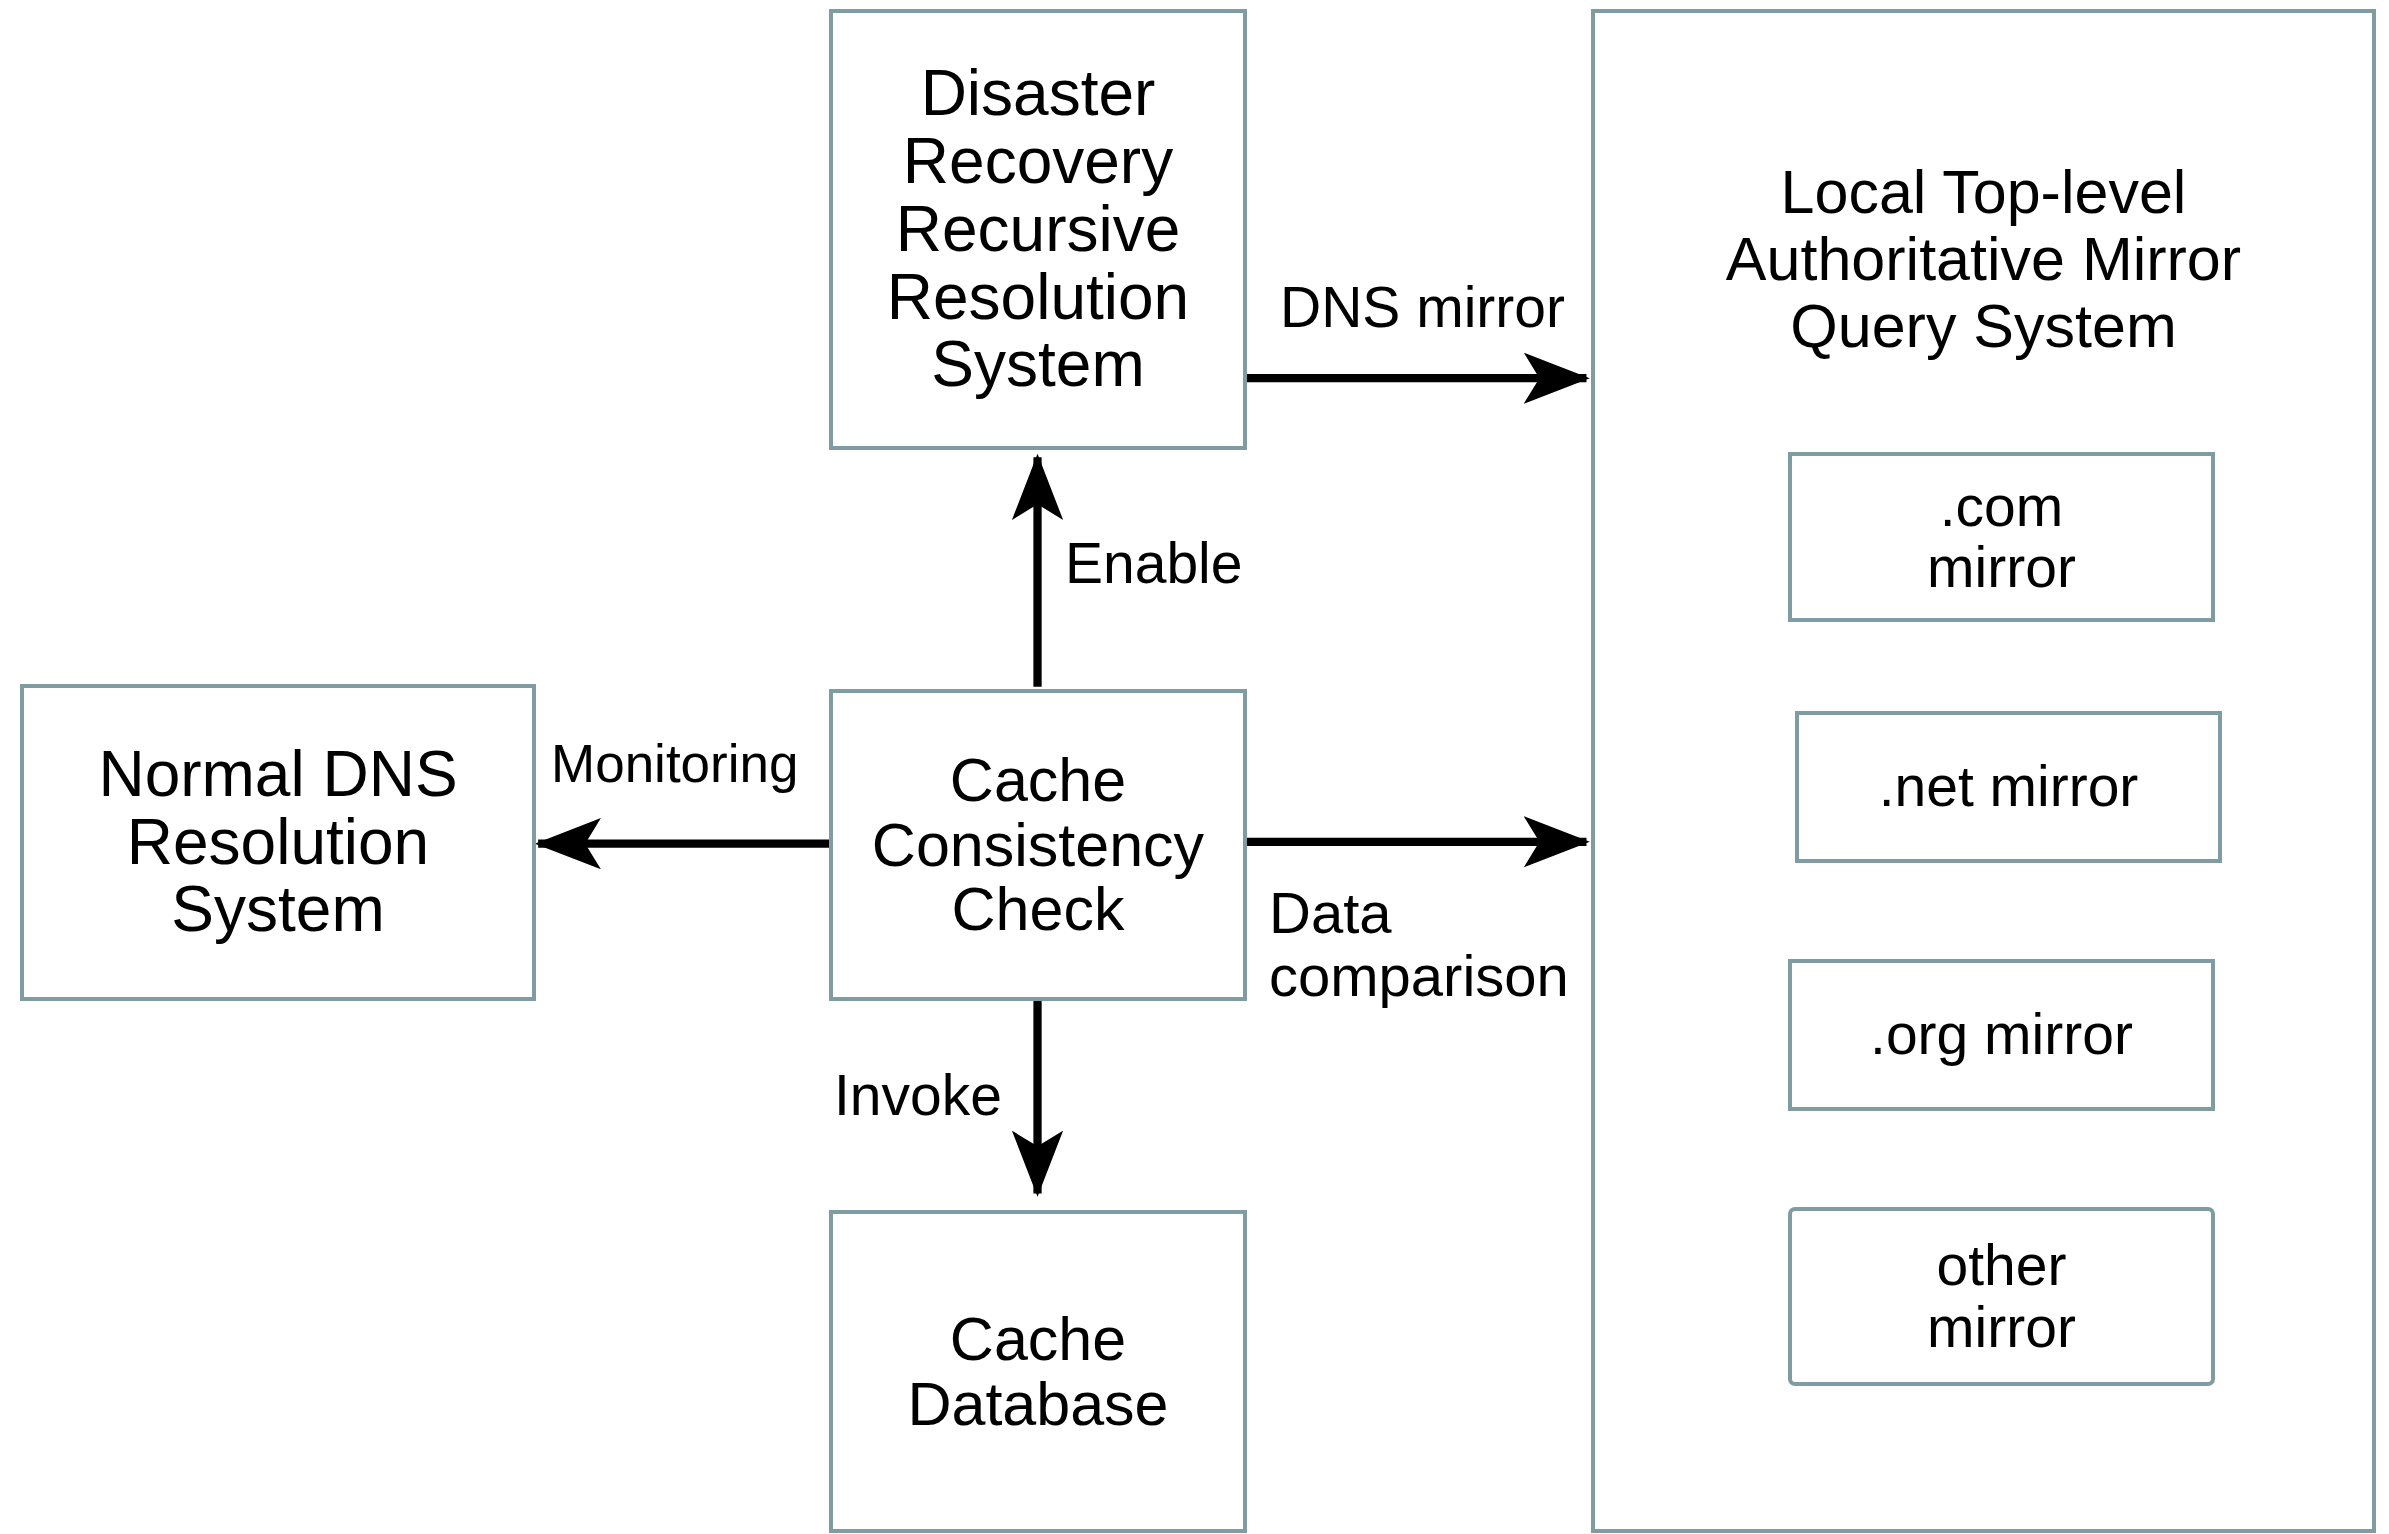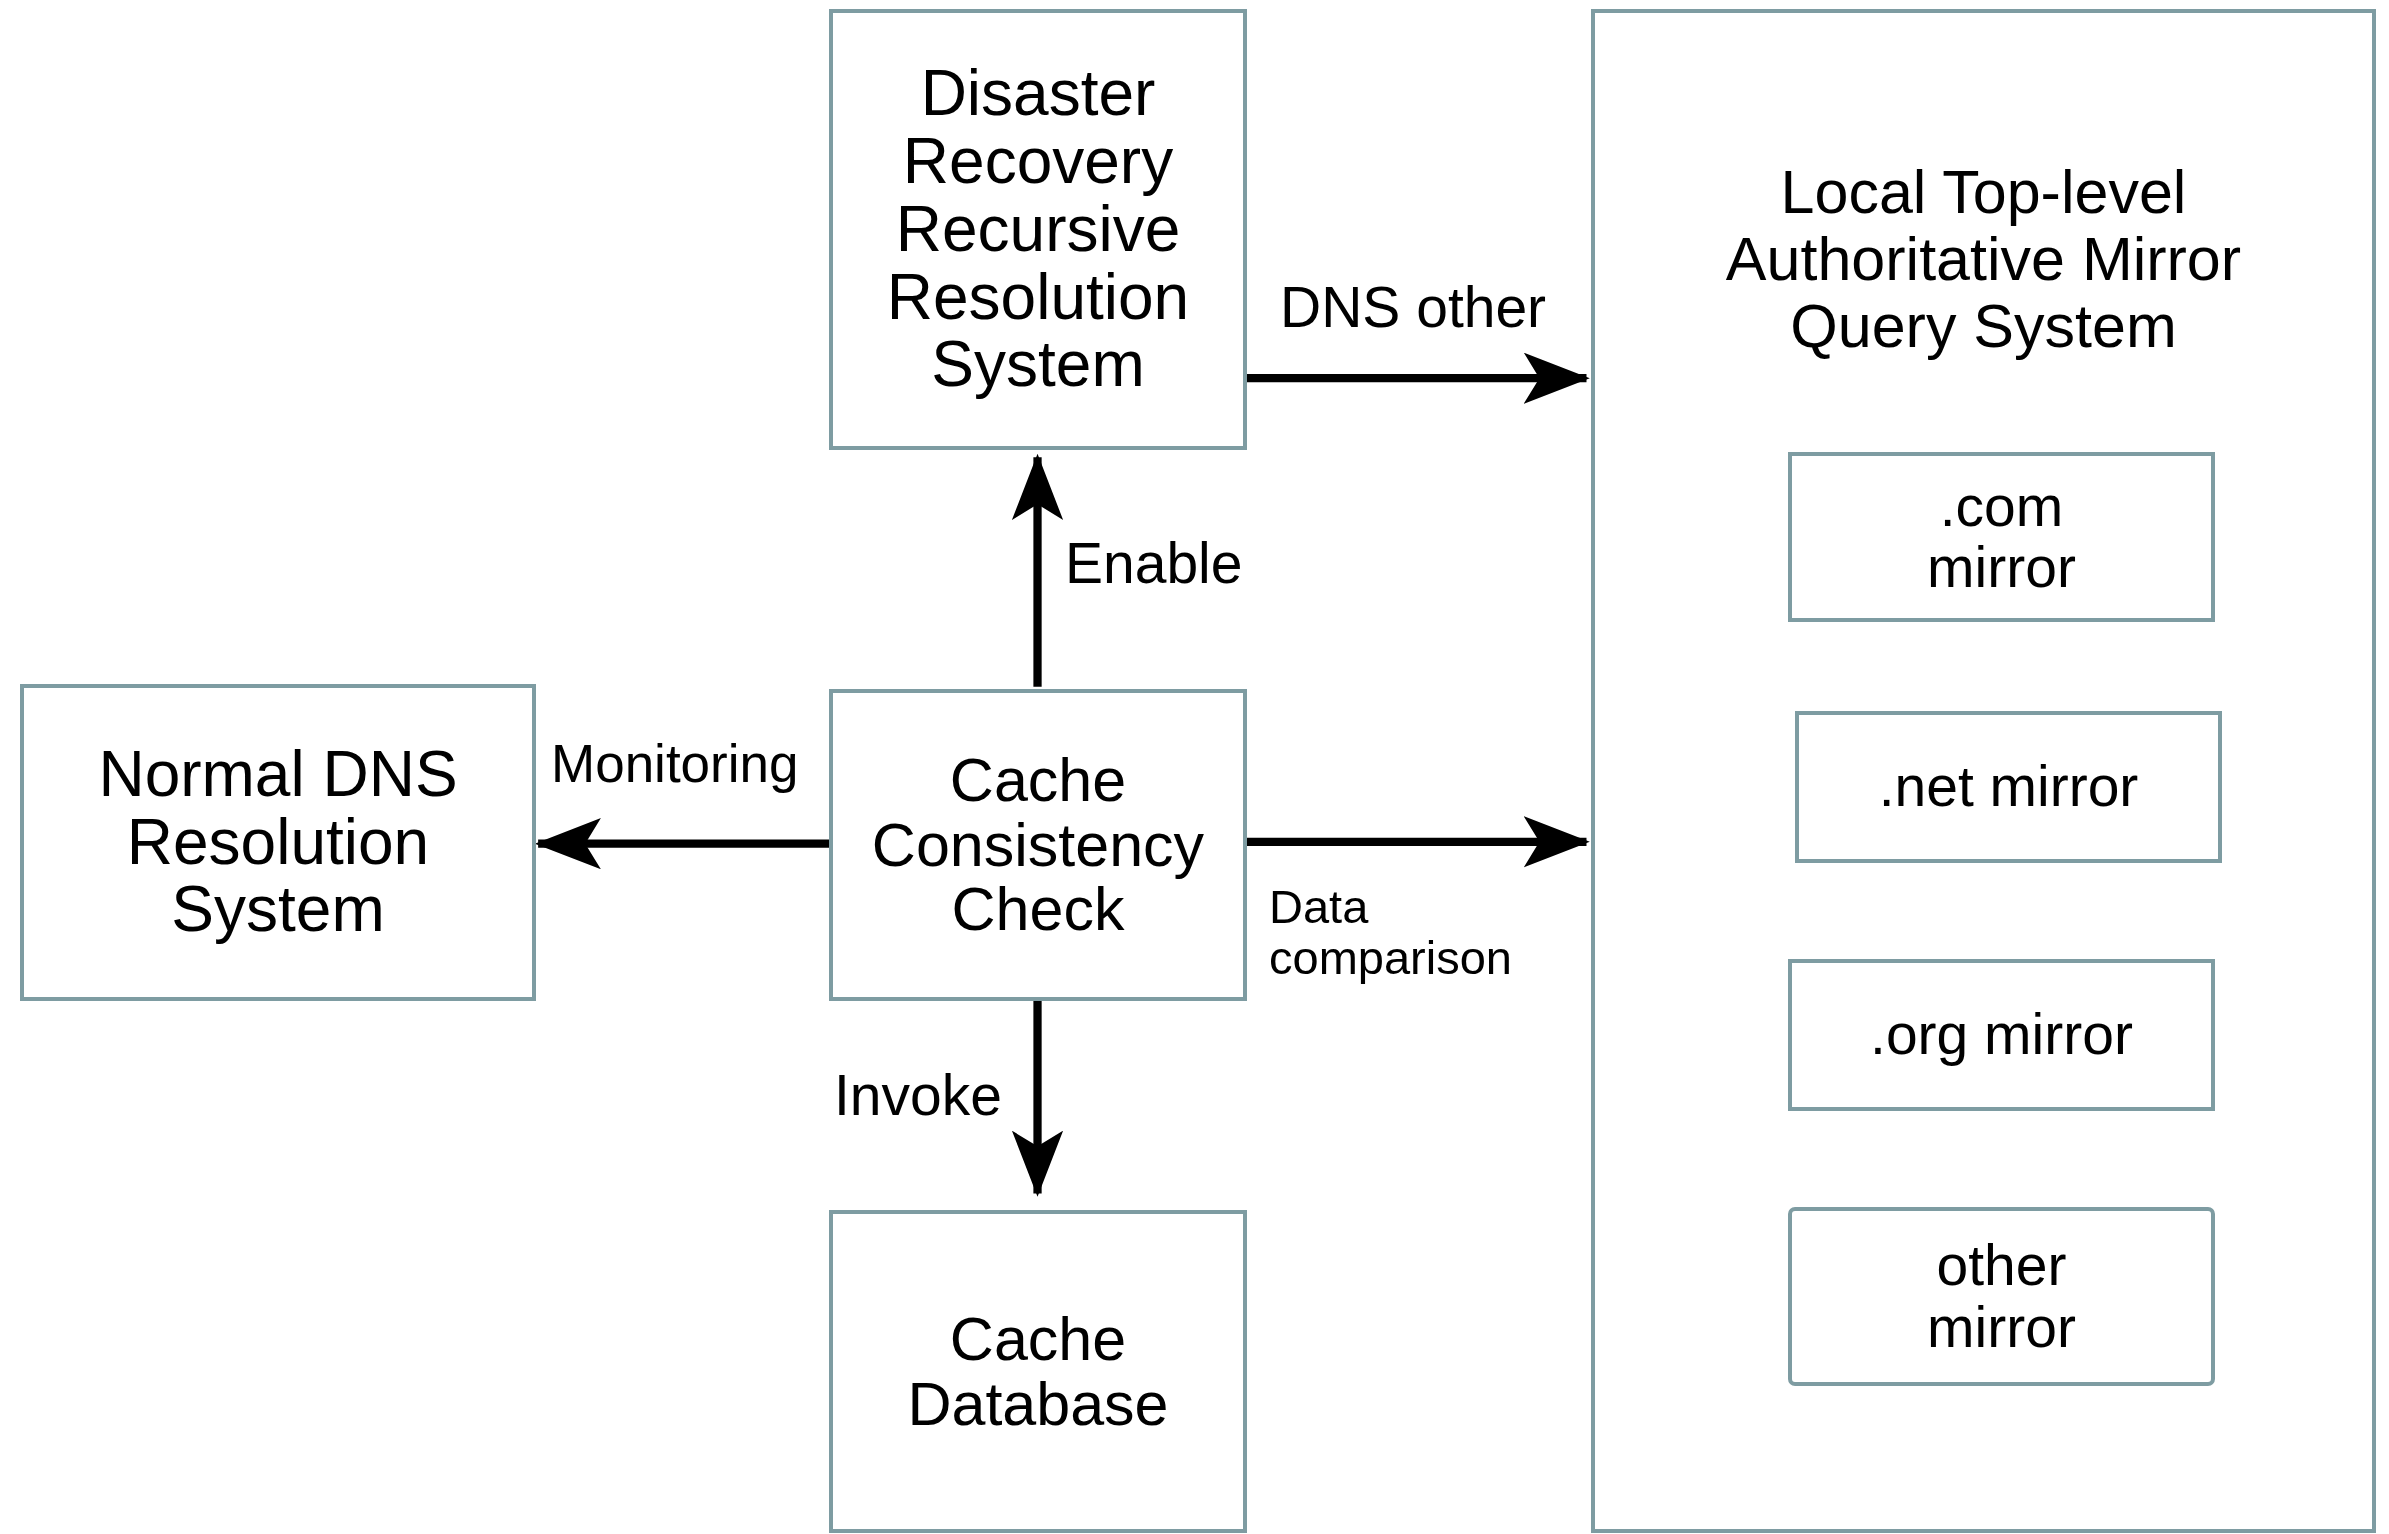--- a/index.html
+++ b/index.html
@@ -121,25 +121,25 @@
 mirror</div>
 
     <div class="mirror" style="left:193px; top:698px; width:427px; height:152px; font-size:57px;margin-left:7px;">.net mirror</div>
 
     <div class="mirror" style="left:193px; top:946px; width:427px; height:152px; font-size:57px;">.org mirror</div>
 
     <div class="mirror" style="left:193px; top:1194px; width:427px; height:179px; font-size:57px;border-radius:7px;">other
 mirror</div>
   </div>
 
-  <div class="edge-label" style="left:1280px; top:277px; font-size:57px;">DNS other</div>
+  <div class="edge-label" style="left:1280px; top:277px; font-size:57px;">DNS mirror</div>
 
   <div class="edge-label" style="left:1065px; top:533px; font-size:57px;">Enable</div>
 
   <div class="edge-label" style="left:551px; top:735px; font-size:53px;">Monitoring</div>
 
-  <div class="edge-label" style="left:1269px; top:882px; font-size:47px; text-align:left;">Data
+  <div class="edge-label" style="left:1269px; top:882px; font-size:58px; text-align:left;">Data
 comparison</div>
 
   <div class="edge-label" style="left:834px; top:1065px; font-size:57px;">Invoke</div>
 
 </div>
 
 
 </body></html>

